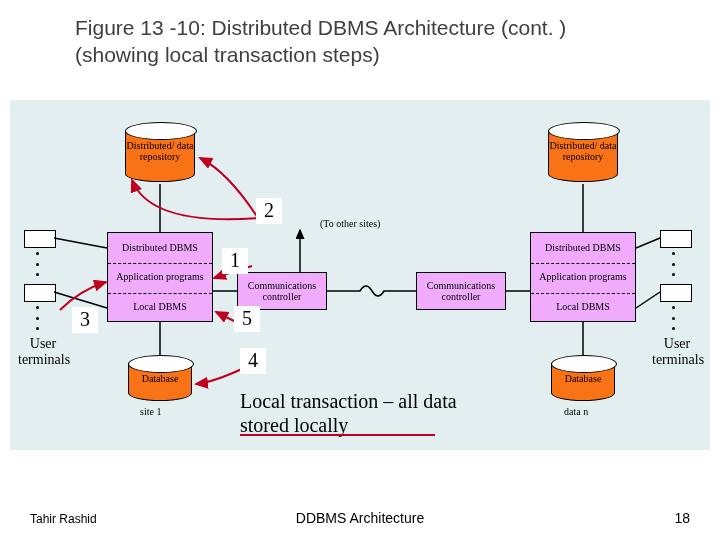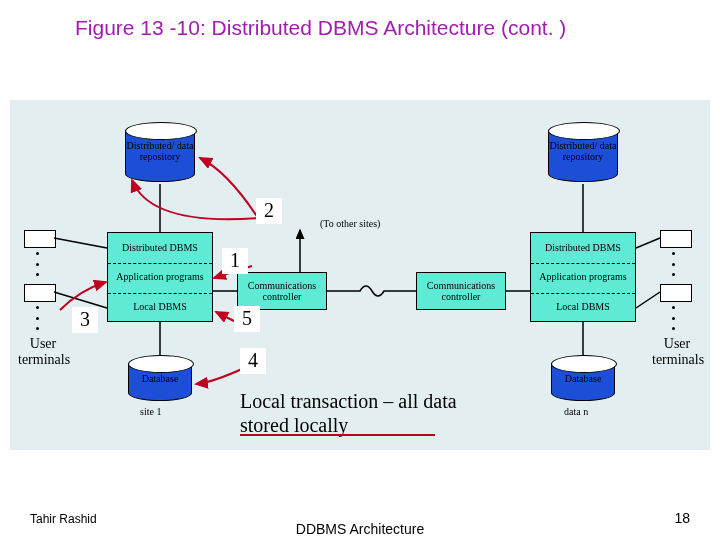--- a/index.html
+++ b/index.html
@@ -11,21 +11,21 @@
     font-family: Arial, Helvetica, sans-serif;
     position: relative;
     overflow: hidden;
   }
   .title {
     position: absolute;
     top: 14px;
     left: 75px;
     width: 560px;
     font-size: 21px;
-    color: #a21caf;
+    color: #404040;
     line-height: 1.3;
   }
   .diagram-bg {
     position: absolute;
     top: 100px;
     left: 10px;
     width: 700px;
     height: 350px;
     background: #e2eef0;
   }
@@ -46,32 +46,32 @@
   .cylinder .body {
     position: absolute;
     top: 8px;
     left: 0;
     width: 100%;
     border-left: 1.5px solid #000;
     border-right: 1.5px solid #000;
     border-bottom: 1.5px solid #000;
     border-bottom-left-radius: 50% 8px;
     border-bottom-right-radius: 50% 8px;
-    background: #1d4ed8;
+    background: #f97316;
     text-align: center;
     font-family: Georgia, serif;
     font-size: 10px;
     line-height: 1.1;
     padding-top: 10px;
     box-sizing: border-box;
   }
   .box {
     position: absolute;
     border: 1.5px solid #000;
-    background: #5eead4;
+    background: #f0abfc;
     font-family: Georgia, serif;
     font-size: 10px;
     text-align: center;
     display: flex;
     flex-direction: column;
     justify-content: center;
     box-sizing: border-box;
   }
   .small-box {
     position: absolute;
@@ -122,21 +122,21 @@
   }
   .footer-left {
     position: absolute;
     bottom: 14px;
     left: 30px;
     font-size: 12px;
     margin-top: 48px;
   }
   .footer-center {
     position: absolute;
-    bottom: 3px;
+    bottom: 14px;
     left: 0;
     width: 720px;
     text-align: center;
     font-size: 14px;
   }
   .footer-right {
     position: absolute;
     bottom: 14px;
     right: 30px;
     font-size: 14px;
@@ -158,20 +158,21 @@
     font-family: Georgia, serif;
     font-size: 10px;
     text-align: right;
   }
 </style>
 </head>
 <body>
 
 <div class="title">
   <span>Figure 13 -10:  Distributed DBMS Architecture (cont. )</span><br>
+  <span>(showing local transaction steps)</span>
 </div>
 
 <div class="diagram-bg"></div>
 
 <div class="cylinder" style="left:125px; top:122px; width:70px; height:60px;">
   <div class="top"></div>
   <div class="body" style="height:52px;">Distributed/
 data
 repository</div>
 </div>

